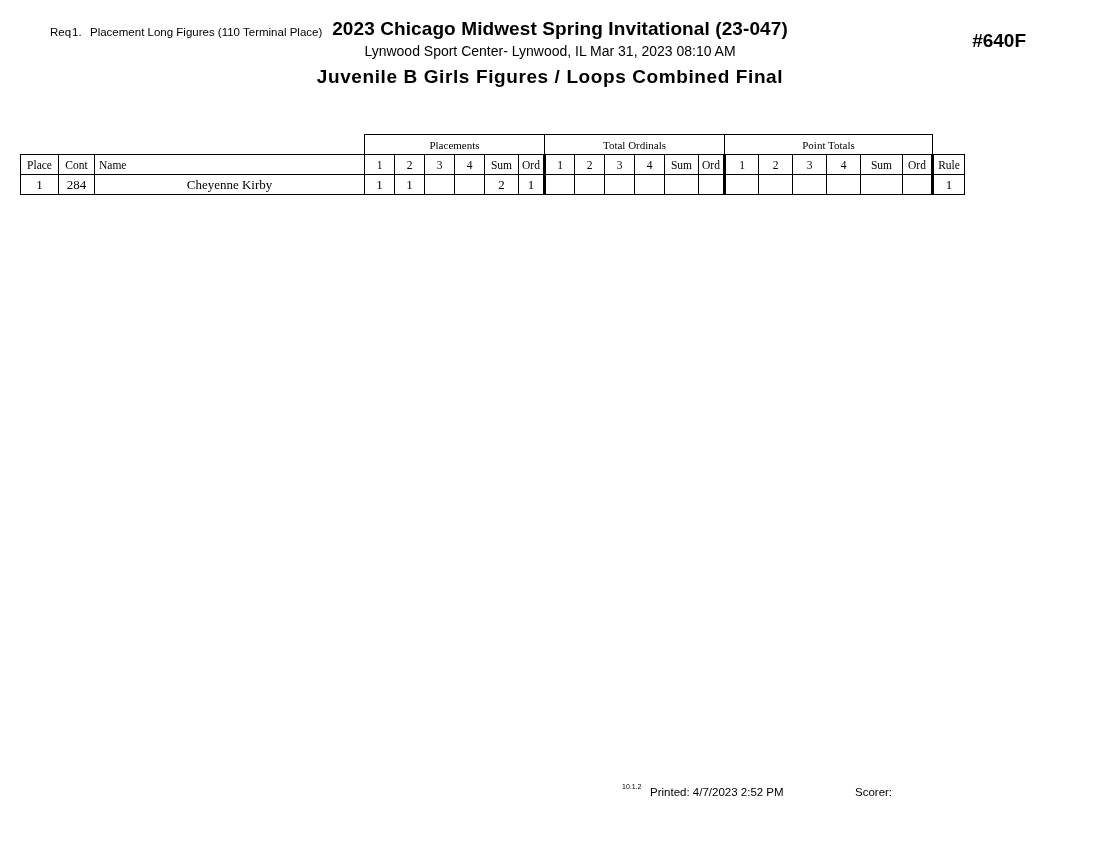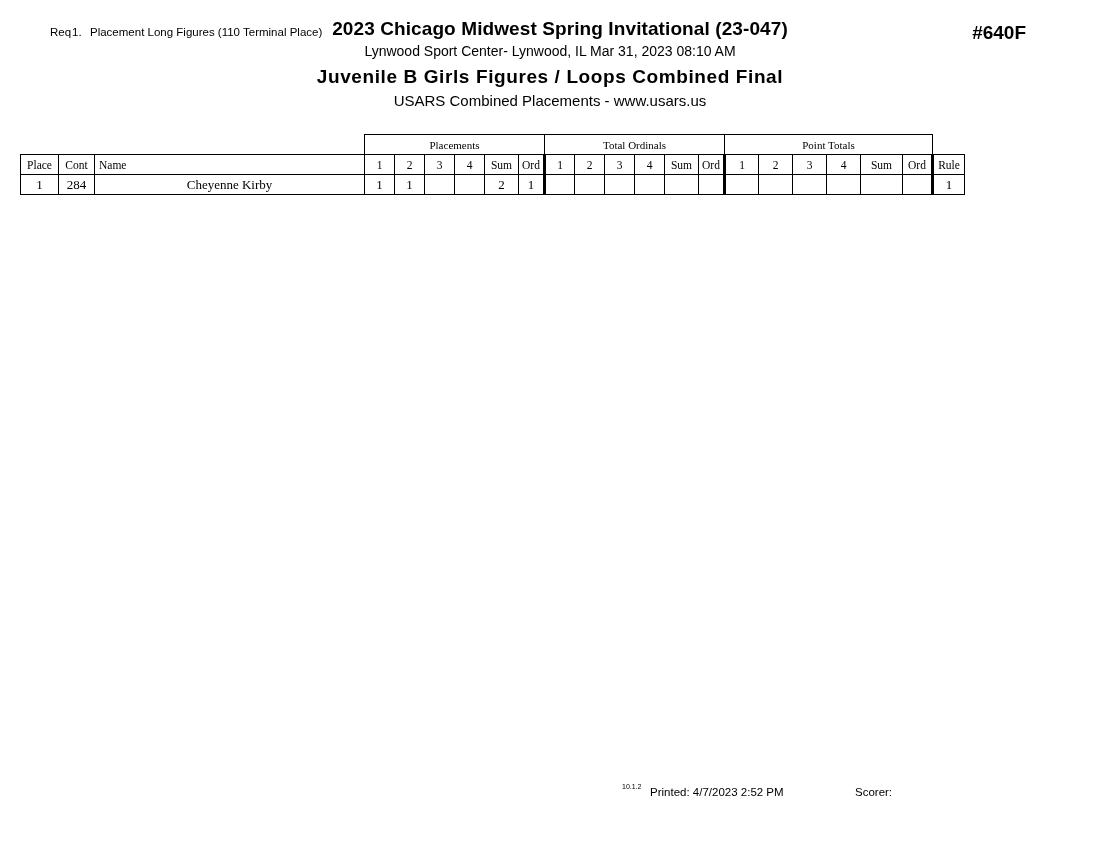--- a/index.html
+++ b/index.html
@@ -59,21 +59,21 @@
   .title-org {
     font-size: 15px;
     line-height: 22px;
     margin-top: 0px;
   }
 
   
   .heat-number {
     position: absolute;
     right: 74px;
-    top: 22px;
+    top: 30px;
     font-size: 19px;
     font-weight: bold;
   }
 
   
   .sheet {
     position: absolute;
     left: 20px;
     top: 134px;
     width: 986px;
@@ -152,21 +152,20 @@
 <div class="req-block">
   <span class="req-line">
     <span class="req-label">Req</span><span class="req-num">1.</span><span>Placement Long Figures (110 Terminal Place)</span>
   </span>
 </div>
 
 <div class="doc-header">
   <div class="title-main">2023 Chicago Midwest Spring Invitational (23-047)</div>
   <div class="title-sub">Lynwood Sport Center- Lynwood, IL  Mar 31, 2023  08:10 AM</div>
   <div class="title-event">Juvenile B Girls Figures / Loops Combined Final</div>
-  <div class="title-org">USARS Combined Placements - www.usars.us</div>
 </div>
 
 <div class="heat-number">#640F</div>
 
 <div class="sheet">
   <table class="results">
     <colgroup>
       <col style="width:38px">
       <col style="width:36px">
       <col style="width:270px">

